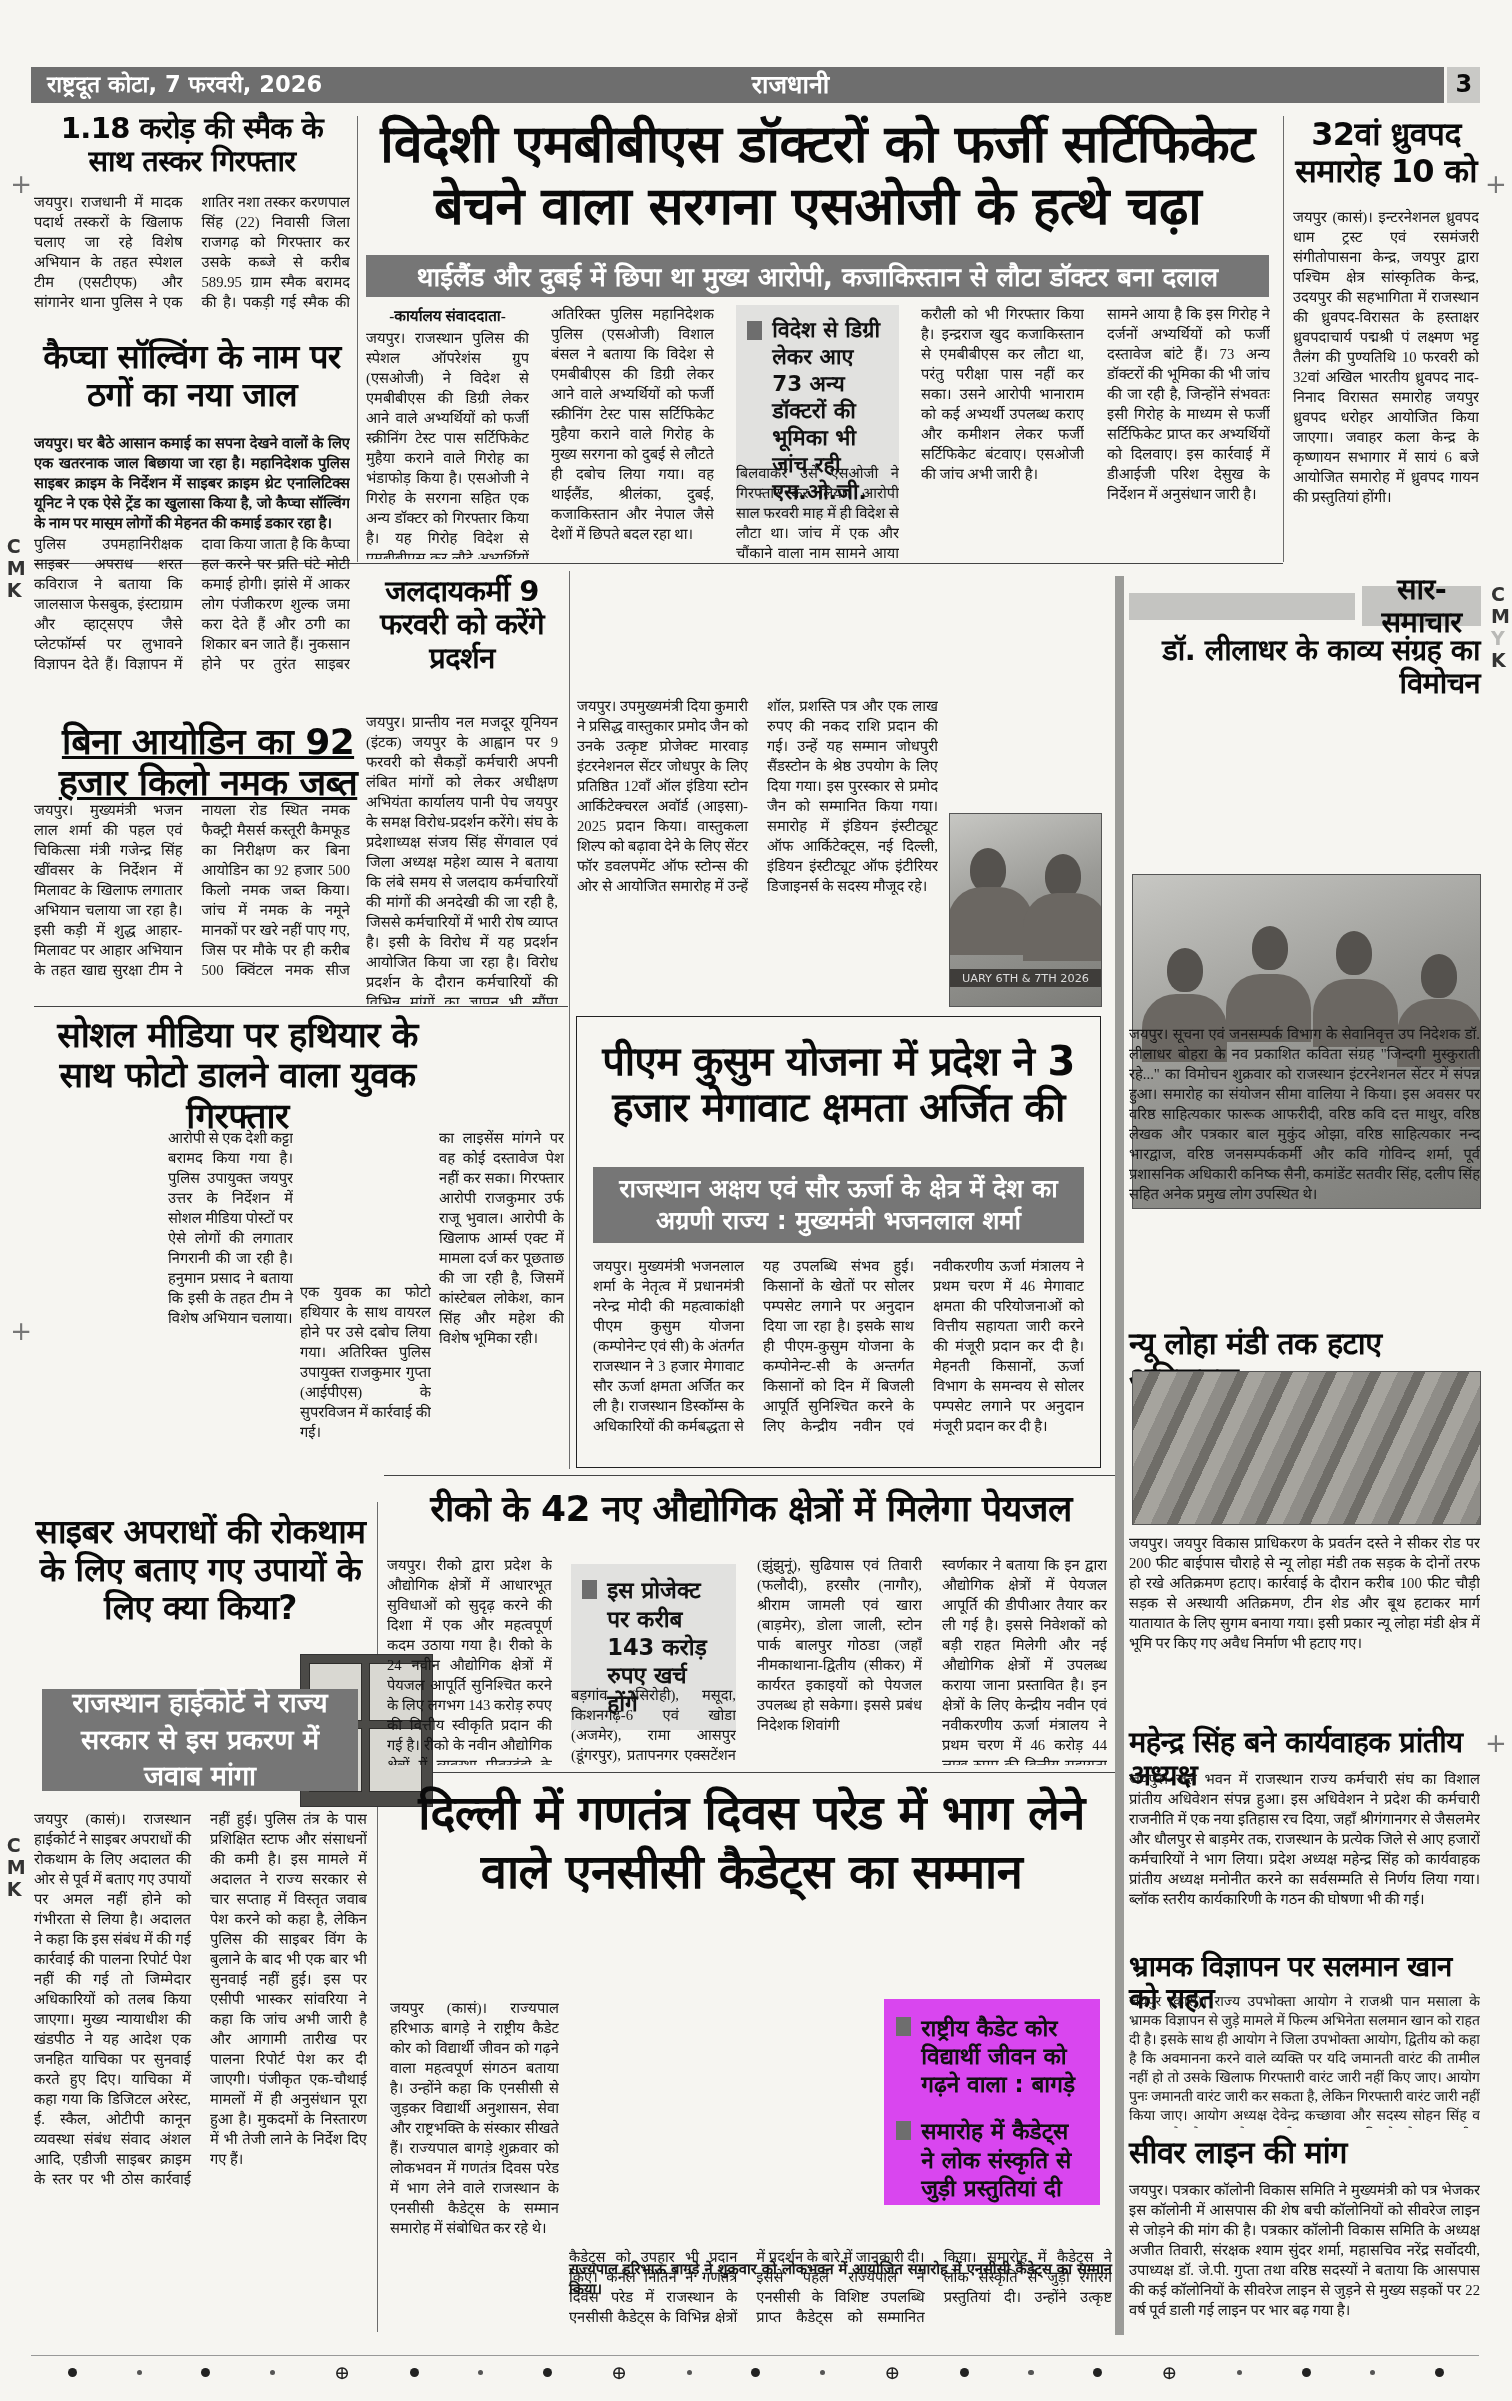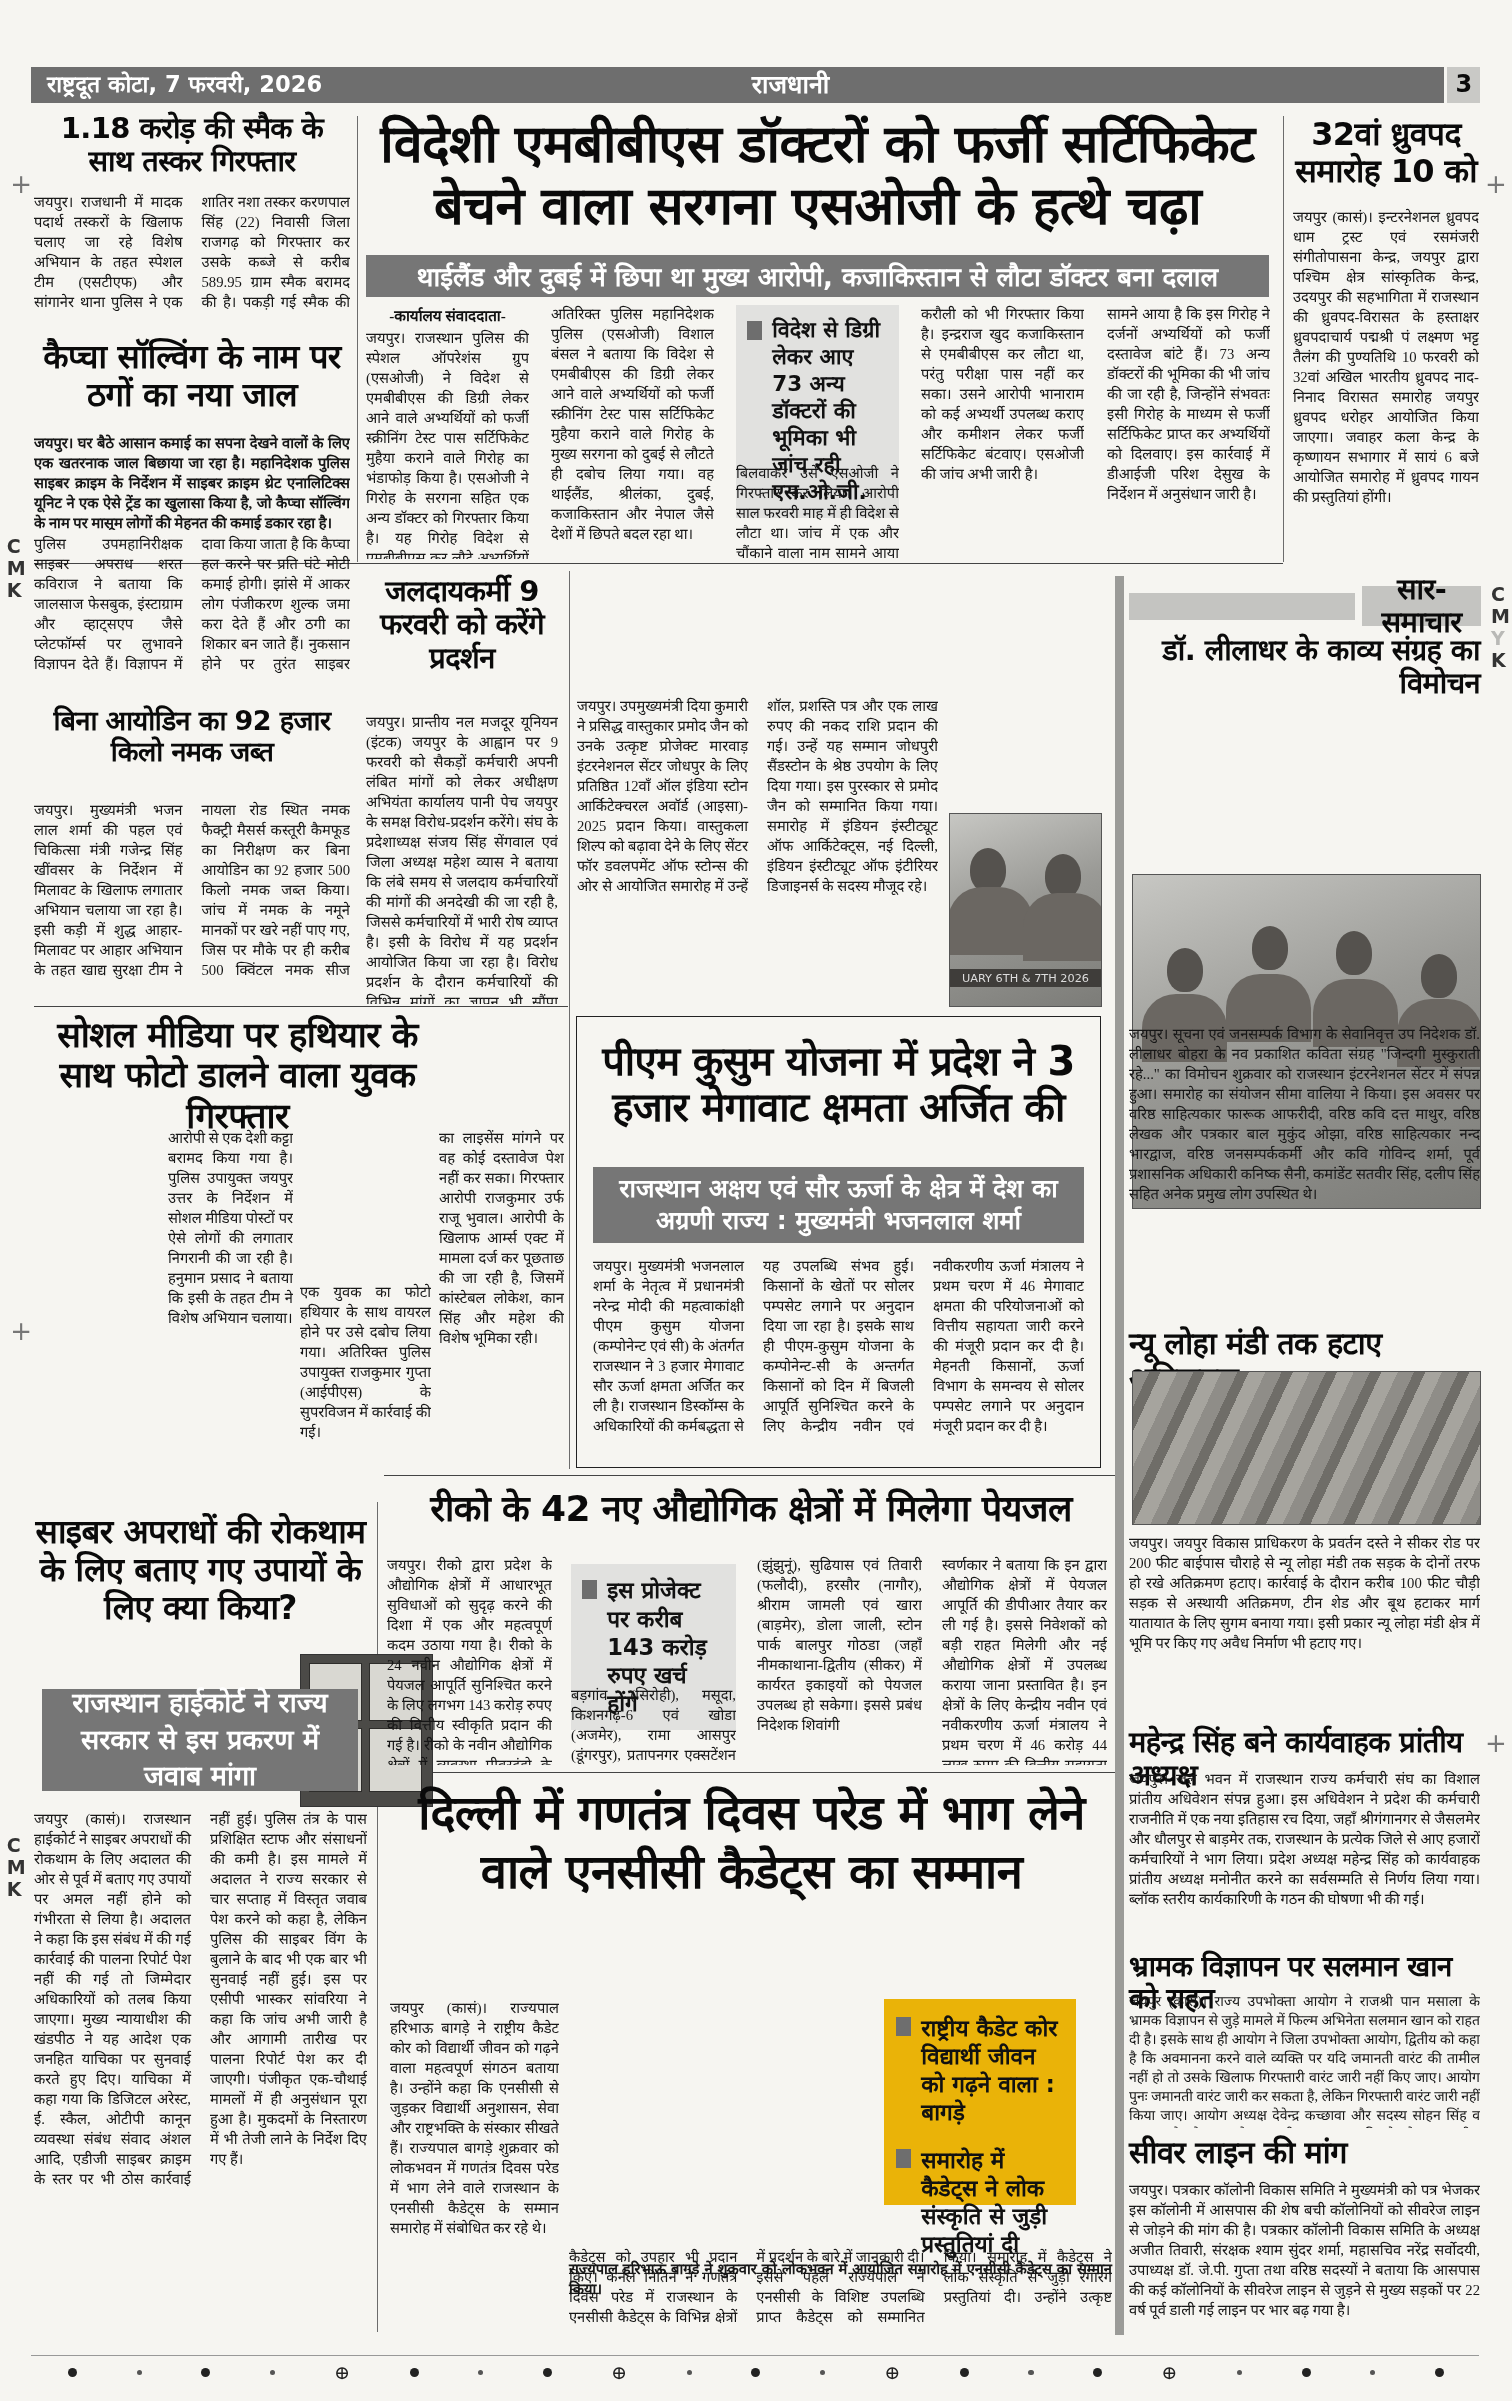--- a/index.html
+++ b/index.html
@@ -113,21 +113,21 @@
     <div class="abs body" style="left:921px;top:305px;width:163px;height:254px;overflow:hidden;">करौली को भी गिरफ्तार किया है। इन्द्रराज खुद कजाकिस्तान से एमबीबीएस कर लौटा था, परंतु परीक्षा पास नहीं कर सका। उसने आरोपी भानाराम को कई अभ्यर्थी उपलब्ध कराए और कमीशन लेकर फर्जी सर्टिफिकेट बंटवाए। एसओजी की जांच अभी जारी है।</div>
     <div class="abs body" style="left:1107px;top:305px;width:163px;height:254px;overflow:hidden;">सामने आया है कि इस गिरोह ने दर्जनों अभ्यर्थियों को फर्जी दस्तावेज बांटे हैं। 73 अन्य डॉक्टरों की भूमिका की भी जांच की जा रही है, जिन्होंने संभवतः इसी गिरोह के माध्यम से फर्जी सर्टिफिकेट प्राप्त कर अभ्यर्थियों को दिलवाए। इस कार्रवाई में डीआईजी परिश देसुख के निर्देशन में अनुसंधान जारी है।</div>
   </section>
 
   <section>
     <h2 class="abs h" style="left:1293px;top:116px;width:186px;font-size:32px;margin:0;">32वां ध्रुवपद समारोह 10 को</h2>
     <div class="abs body" style="left:1293px;top:208px;width:186px;height:350px;overflow:hidden;">जयपुर (कासं)। इन्टरनेशनल ध्रुवपद धाम ट्रस्ट एवं रसमंजरी संगीतोपासना केन्द्र, जयपुर द्वारा पश्चिम क्षेत्र सांस्कृतिक केन्द्र, उदयपुर की सहभागिता में राजस्थान की ध्रुवपद-विरासत के हस्ताक्षर ध्रुवपदाचार्य पद्मश्री पं लक्ष्मण भट्ट तैलंग की पुण्यतिथि 10 फरवरी को 32वां अखिल भारतीय ध्रुवपद नाद-निनाद विरासत समारोह जयपुर ध्रुवपद धरोहर आयोजित किया जाएगा। जवाहर कला केन्द्र के कृष्णायन सभागार में सायं 6 बजे आयोजित समारोह में ध्रुवपद गायन की प्रस्तुतियां होंगी।</div>
   </section>
 
   <section>
-    <h2 class="abs h" style="left:34px;top:705px;width:316px;font-size:27px;margin:0;">बिना आयोडिन का 92 हजार किलो नमक जब्त</h2>
+    <h2 class="abs h" style="left:34px;top:705px;width:316px;font-size:36px;margin:16px;text-decoration:underline;">बिना आयोडिन का 92 हजार किलो नमक जब्त</h2>
     <div class="abs body cols2" style="left:34px;top:801px;width:316px;height:198px;overflow:hidden;">जयपुर। मुख्यमंत्री भजन लाल शर्मा की पहल एवं चिकित्सा मंत्री गजेन्द्र सिंह खींवसर के निर्देशन में मिलावट के खिलाफ लगातार अभियान चलाया जा रहा है। इसी कड़ी में शुद्ध आहार-मिलावट पर आहार अभियान के तहत खाद्य सुरक्षा टीम ने नायला रोड स्थित नमक फैक्ट्री मैसर्स कस्तूरी कैमफूड का निरीक्षण कर बिना आयोडिन का 92 हजार 500 किलो नमक जब्त किया। जांच में नमक के नमूने मानकों पर खरे नहीं पाए गए, जिस पर मौके पर ही करीब 500 क्विंटल नमक सीज किया गया। आमजन की सेहत से खिलवाड़ करने वालों के खिलाफ कार्रवाई जारी रहेगी।</div>
   </section>
 
   <section>
     <h2 class="abs h" style="left:366px;top:575px;width:192px;font-size:29px;margin:0;">जलदायकर्मी 9 फरवरी को करेंगे प्रदर्शन</h2>
     <div class="abs body" style="left:366px;top:713px;width:192px;height:291px;overflow:hidden;">जयपुर। प्रान्तीय नल मजदूर यूनियन (इंटक) जयपुर के आह्वान पर 9 फरवरी को सैकड़ों कर्मचारी अपनी लंबित मांगों को लेकर अधीक्षण अभियंता कार्यालय पानी पेच जयपुर के समक्ष विरोध-प्रदर्शन करेंगे। संघ के प्रदेशाध्यक्ष संजय सिंह सेंगवाल एवं जिला अध्यक्ष महेश व्यास ने बताया कि लंबे समय से जलदाय कर्मचारियों की मांगों की अनदेखी की जा रही है, जिससे कर्मचारियों में भारी रोष व्याप्त है। इसी के विरोध में यह प्रदर्शन आयोजित किया जा रहा है। विरोध प्रदर्शन के दौरान कर्मचारियों की विभिन्न मांगों का ज्ञापन भी सौंपा जाएगा।</div>
   </section>
 
   <section>
     <div class="abs body cols2" style="left:577px;top:697px;width:361px;height:308px;overflow:hidden;">जयपुर। उपमुख्यमंत्री दिया कुमारी ने प्रसिद्ध वास्तुकार प्रमोद जैन को उनके उत्कृष्ट प्रोजेक्ट मारवाड़ इंटरनेशनल सेंटर जोधपुर के लिए प्रतिष्ठित 12वाँ ऑल इंडिया स्टोन आर्किटेक्चरल अवॉर्ड (आइसा)- 2025 प्रदान किया। वास्तुकला शिल्प को बढ़ावा देने के लिए सेंटर फॉर डवलपमेंट ऑफ स्टोन्स की ओर से आयोजित समारोह में उन्हें शॉल, प्रशस्ति पत्र और एक लाख रुपए की नकद राशि प्रदान की गई। उन्हें यह सम्मान जोधपुरी सैंडस्टोन के श्रेष्ठ उपयोग के लिए दिया गया। इस पुरस्कार से प्रमोद जैन को सम्मानित किया गया। समारोह में इंडियन इंस्टीट्यूट ऑफ आर्किटेक्ट्स, नई दिल्ली, इंडियन इंस्टीट्यूट ऑफ इंटीरियर डिजाइनर्स के सदस्य मौजूद रहे।</div>
@@ -204,21 +204,21 @@
     <div class="abs graybar" style="left:42px;top:1689px;width:316px;height:102px;font-size:27px;line-height:1.35;padding:0 8px;box-sizing:border-box;">
       <span>राजस्थान हाईकोर्ट ने राज्य सरकार से इस प्रकरण में जवाब मांगा</span>
     </div>
     <div class="abs body cols2" style="left:34px;top:1810px;width:333px;height:525px;overflow:hidden;">जयपुर (कासं)। राजस्थान हाईकोर्ट ने साइबर अपराधों की रोकथाम के लिए अदालत की ओर से पूर्व में बताए गए उपायों पर अमल नहीं होने को गंभीरता से लिया है। अदालत ने कहा कि इस संबंध में की गई कार्रवाई की पालना रिपोर्ट पेश नहीं की गई तो जिम्मेदार अधिकारियों को तलब किया जाएगा। मुख्य न्यायाधीश की खंडपीठ ने यह आदेश एक जनहित याचिका पर सुनवाई करते हुए दिए। याचिका में कहा गया कि डिजिटल अरेस्ट, ई. स्कैल, ओटीपी कानून व्यवस्था संबंध संवाद अंशल आदि, एडीजी साइबर क्राइम के स्तर पर भी ठोस कार्रवाई नहीं हुई। पुलिस तंत्र के पास प्रशिक्षित स्टाफ और संसाधनों की कमी है। इस मामले में अदालत ने राज्य सरकार से चार सप्ताह में विस्तृत जवाब पेश करने को कहा है, लेकिन पुलिस की साइबर विंग के बुलाने के बाद भी एक बार भी सुनवाई नहीं हुई। इस पर एसीपी भास्कर सांवरिया ने कहा कि जांच अभी जारी है और आगामी तारीख पर पालना रिपोर्ट पेश कर दी जाएगी। पंजीकृत एक-चौथाई मामलों में ही अनुसंधान पूरा हुआ है। मुकदमों के निस्तारण में भी तेजी लाने के निर्देश दिए गए हैं।</div>
   </section>
 
   <section>
     <h2 class="abs h" style="left:390px;top:1784px;width:723px;font-size:47px;line-height:1.25;margin:0;">दिल्ली में गणतंत्र दिवस परेड में भाग लेने वाले एनसीसी कैडेट्स का सम्मान</h2>
     <div class="abs body" style="left:390px;top:1999px;width:169px;height:339px;overflow:hidden;">जयपुर (कासं)। राज्यपाल हरिभाऊ बागड़े ने राष्ट्रीय कैडेट कोर को विद्यार्थी जीवन को गढ़ने वाला महत्वपूर्ण संगठन बताया है। उन्होंने कहा कि एनसीसी से जुड़कर विद्यार्थी अनुशासन, सेवा और राष्ट्रभक्ति के संस्कार सीखते हैं। राज्यपाल बागड़े शुक्रवार को लोकभवन में गणतंत्र दिवस परेड में भाग लेने वाले राजस्थान के एनसीसी कैडेट्स के सम्मान समारोह में संबोधित कर रहे थे।</div>
 
-    <div class="abs" style="left:884px;top:1999px;width:192px;height:206px;background:#eab308;box-sizing:border-box;padding:14.7px 12.4px;">
+    <div class="abs" style="left:884px;top:1999px;width:216px;height:206px;background:#d946ef;box-sizing:border-box;padding:14.7px 12.4px;">
       <div class="kicker" style="background:none;padding:0;font-size:22.6px;">
         <span class="sq"></span>
         <span>राष्ट्रीय कैडेट कोर विद्यार्थी जीवन को गढ़ने वाला : बागड़े</span>
       </div>
       <div class="kicker" style="background:none;padding:19px 0 0 0;font-size:22.6px;">
         <span class="sq"></span>
         <span>समारोह में कैडेट्स ने लोक संस्कृति से जुड़ी प्रस्तुतियां दी</span>
       </div>
     </div>
     <div class="abs body" style="left:569px;top:2212px;width:543px;font-weight:700;margin-top:48px;">राज्यपाल हरिभाऊ बागड़े ने शुक्रवार को लोकभवन में आयोजित समारोह में एनसीसी कैडेट्स का सम्मान किया।</div>

